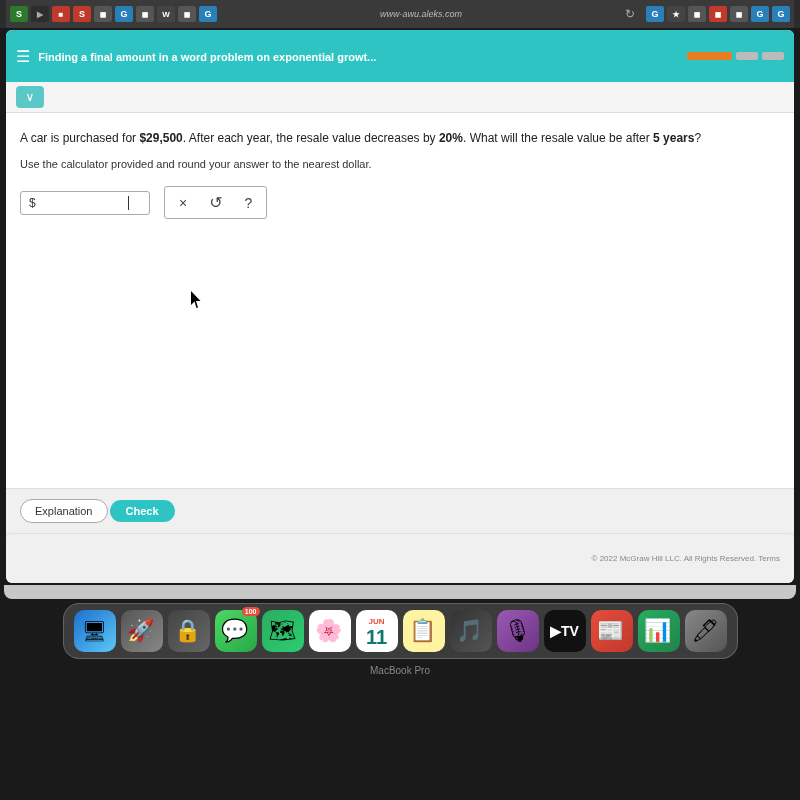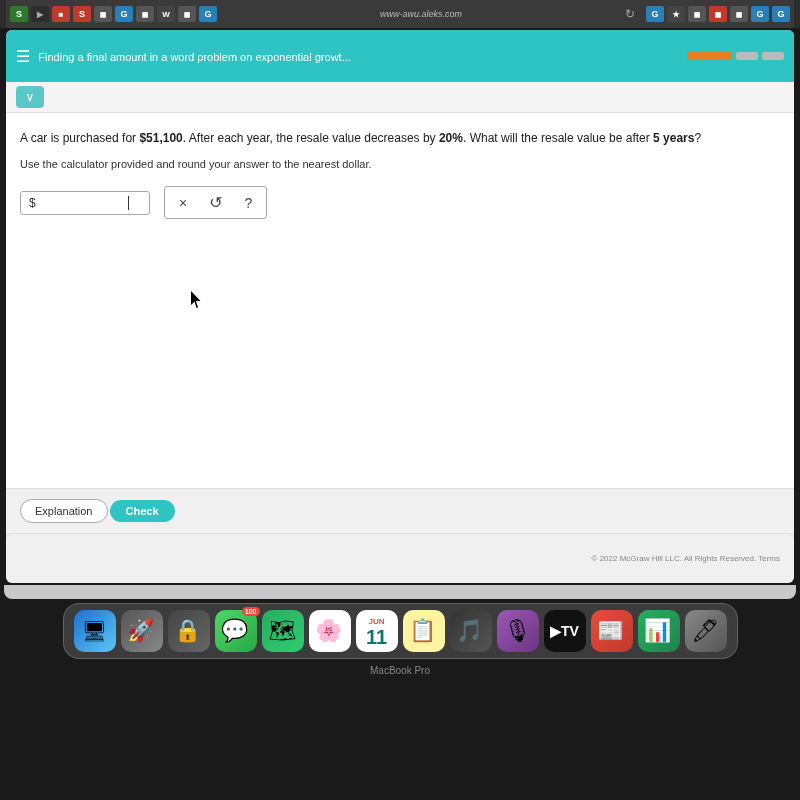--- a/index.html
+++ b/index.html
@@ -83,21 +83,21 @@
     .orange-dot {
       width: 8px;
       height: 8px;
       background: #f39c12;
       border-radius: 50%;
       display: inline-block;
     }
     .module-title {
       font-size: 11px;
       color: white;
-      font-weight: normal;
+      font-weight: bold;
       margin-top: 2px;
     }
     .progress-bar-container {
       position: absolute;
       right: 10px;
       top: 50%;
       transform: translateY(-50%);
       display: flex;
       gap: 4px;
     }
@@ -373,21 +373,21 @@
 
   <div class="chevron-row">
     <button class="chevron-btn">
       <span>∨</span>
     </button>
   </div>
 
   <div class="question-area question-content">
 
     <p class="question-text">
-      A car is purchased for <strong>$51,100</strong>. After each year, the resale value decreases by <strong>20%</strong>. What will the resale value be after <strong>5 years</strong>?
+      A car is purchased for <strong>$29,500</strong>. After each year, the resale value decreases by <strong>20%</strong>. What will the resale value be after <strong>5 years</strong>?
     </p>
 
     <p class="instruction-text">Use the calculator provided and round your answer to the nearest dollar.</p>
 
     <div class="answer-row">
 
       <div class="dollar-input-wrapper">
         <span class="dollar-sign">$</span>
         <input class="dollar-input" type="text" value="" style="">
         <span class="cursor-indicator"></span>

